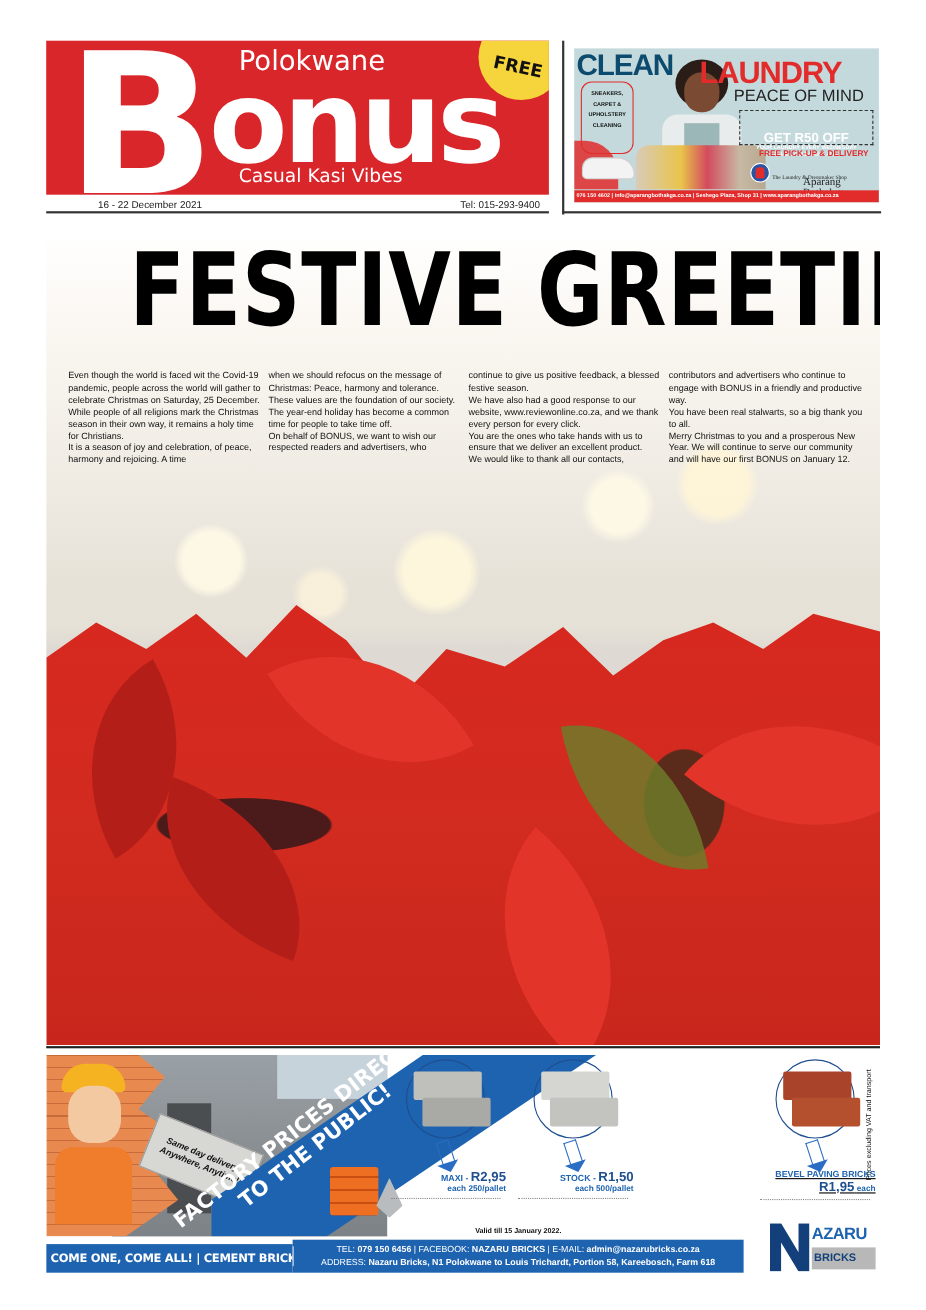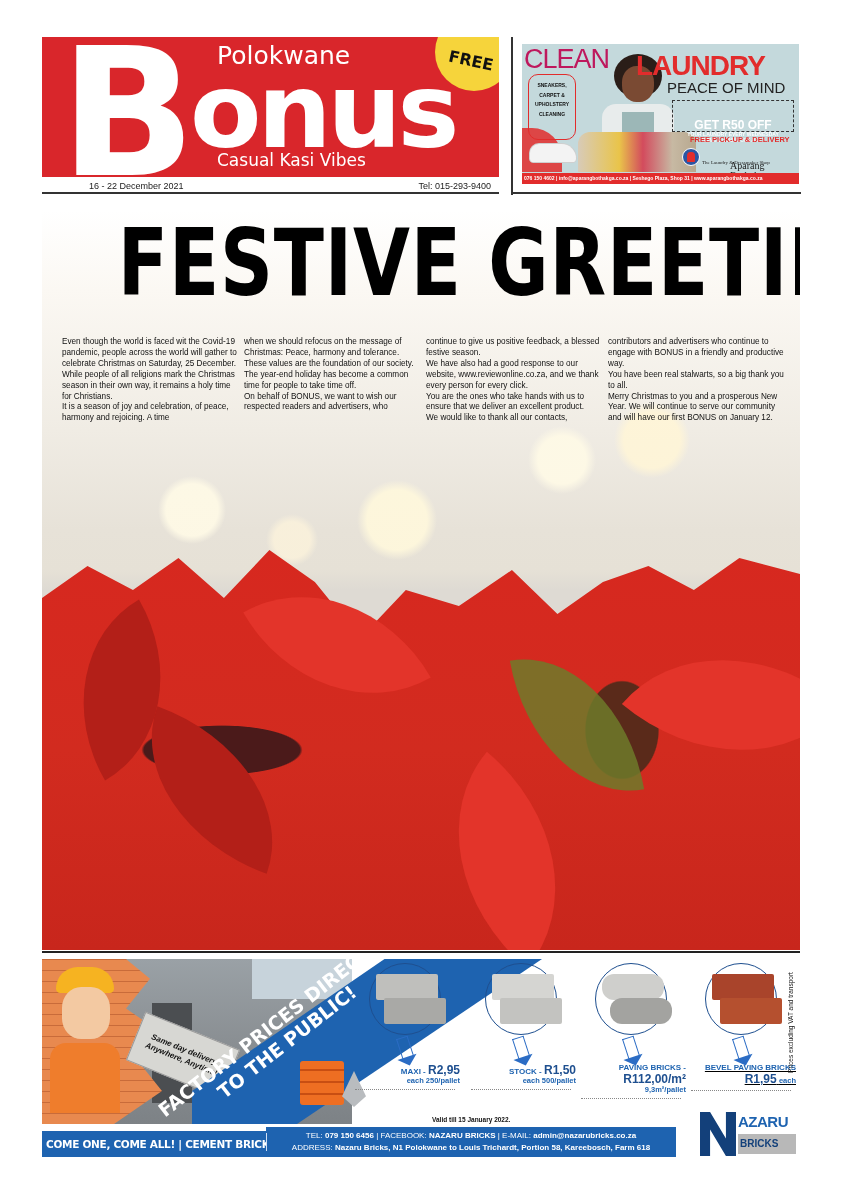--- a/index.html
+++ b/index.html
@@ -16,21 +16,21 @@
 
   .dateline { position: absolute; left: 42px; top: 180px; width: 457px; height: 14px; font-size: 9px; color: #222; }
   .dateline .date { position: absolute; left: 16px; top: 1px; margin-left: 31px; }
   .dateline .tel { position: absolute; right: 8px; top: 1px; }
   .rule-left { position: absolute; left: 42px; top: 192px; width: 457px; height: 2px; background: #333; }
   .vrule { position: absolute; left: 511px; top: 37px; width: 2px; height: 158px; background: #333; }
   .rule-right { position: absolute; left: 511px; top: 192px; width: 290px; height: 2px; background: #333; }
 
   
   .laundry { position: absolute; left: 522px; top: 44px; width: 277px; height: 140px; background: #c4d9dc; overflow: hidden; }
-  .laundry .clean { position: absolute; left: 2px; top: 2px; color: #be185d; font-weight: normal; font-size: 27px; letter-spacing: -1px; line-height: 1; }
+  .laundry .clean { position: absolute; left: 2px; top: 2px; color: #0c4a6e; font-weight: bold; font-size: 27px; letter-spacing: -1px; line-height: 1; }
   .laundry .laun { position: absolute; left: 114px; top: 8px; color: #e22c2c; font-weight: bold; font-size: 28px; letter-spacing: -1px; line-height: 1; }
   .laundry .peace { position: absolute; left: 145px; top: 36px; color: #222; font-size: 15px; line-height: 1; letter-spacing: 0px; }
   .laundry .services { position: absolute; left: 6px; top: 30px; width: 48px; height: 66px; border: 1.5px solid #e22c2c; border-radius: 10px; font-size: 5px; font-weight: bold; color: #111; text-align: center; padding-top: 6px; box-sizing: border-box; line-height: 1.9; }
   .laundry .person { position: absolute; left: 80px; top: 10px; width: 70px; height: 120px; }
   .laundry .person .hair { position: absolute; left: 12px; top: 0; width: 48px; height: 44px; border-radius: 50%; background: #2a1d18; }
   .laundry .person .face { position: absolute; left: 20px; top: 12px; width: 32px; height: 36px; border-radius: 45%; background: #7a4a33; }
   .laundry .person .shirt { position: absolute; left: 0; top: 50px; width: 72px; height: 50px; border-radius: 14px 14px 0 0; background: #e8ecec; }
   .laundry .person .apron { position: absolute; left: 20px; top: 58px; width: 32px; height: 42px; background: #9cb7b7; }
   .laundry .clothes { position: absolute; left: 56px; top: 88px; width: 118px; height: 40px; background: linear-gradient(90deg, #d8cbb8 0%, #e9c44a 35%, #d34b5d 55%, #c7b9a3 80%, #b7a88f 100%); border-radius: 12px 12px 0 0; }
   .laundry .shoe { position: absolute; left: 8px; top: 100px; width: 46px; height: 18px; background: #f3f3f3; border-radius: 10px 16px 4px 4px; box-shadow: 0 0 0 1px #cfcfcf; }
@@ -240,30 +240,20 @@
   <div class="nz-product" style="left:424px;">
     <div class="circle">
       <div class="brick" style="background:#d5d5d2;"></div>
       <div class="brick b2" style="background:#c3c3c0;"></div>
     </div>
     <div class="arrow"></div>
     <div class="label"><span>STOCK - </span><b>R1,50</b></div>
     <div class="sub">each 500/pallet</div>
     <div class="dots"></div>
   </div>
-  <div class="nz-product" style="left:534px;">
-    <div class="circle">
-      <div class="brick" style="background:#cfcfcc; border-radius:12px;"></div>
-      <div class="brick b2" style="background:#a3a3a0; border-radius:12px;"></div>
-    </div>
-    <div class="arrow"></div>
-    <div class="label"><span>PAVING BRICKS - </span><br><b>R112,00/m²</b></div>
-    <div class="sub">9,3m²/pallet</div>
-    <div class="dots"></div>
-  </div>
   <div class="nz-product" style="left:644px;text-decoration:underline;">
     <div class="circle">
       <div class="brick" style="background:#a9442b;"></div>
       <div class="brick b2" style="background:#b5502f;"></div>
     </div>
     <div class="arrow"></div>
     <div class="label"><span>BEVEL PAVING BRICKS</span><br><b>R1,95</b> <span class="sub">each</span></div>
     <div class="dots"></div>
   </div>
 

